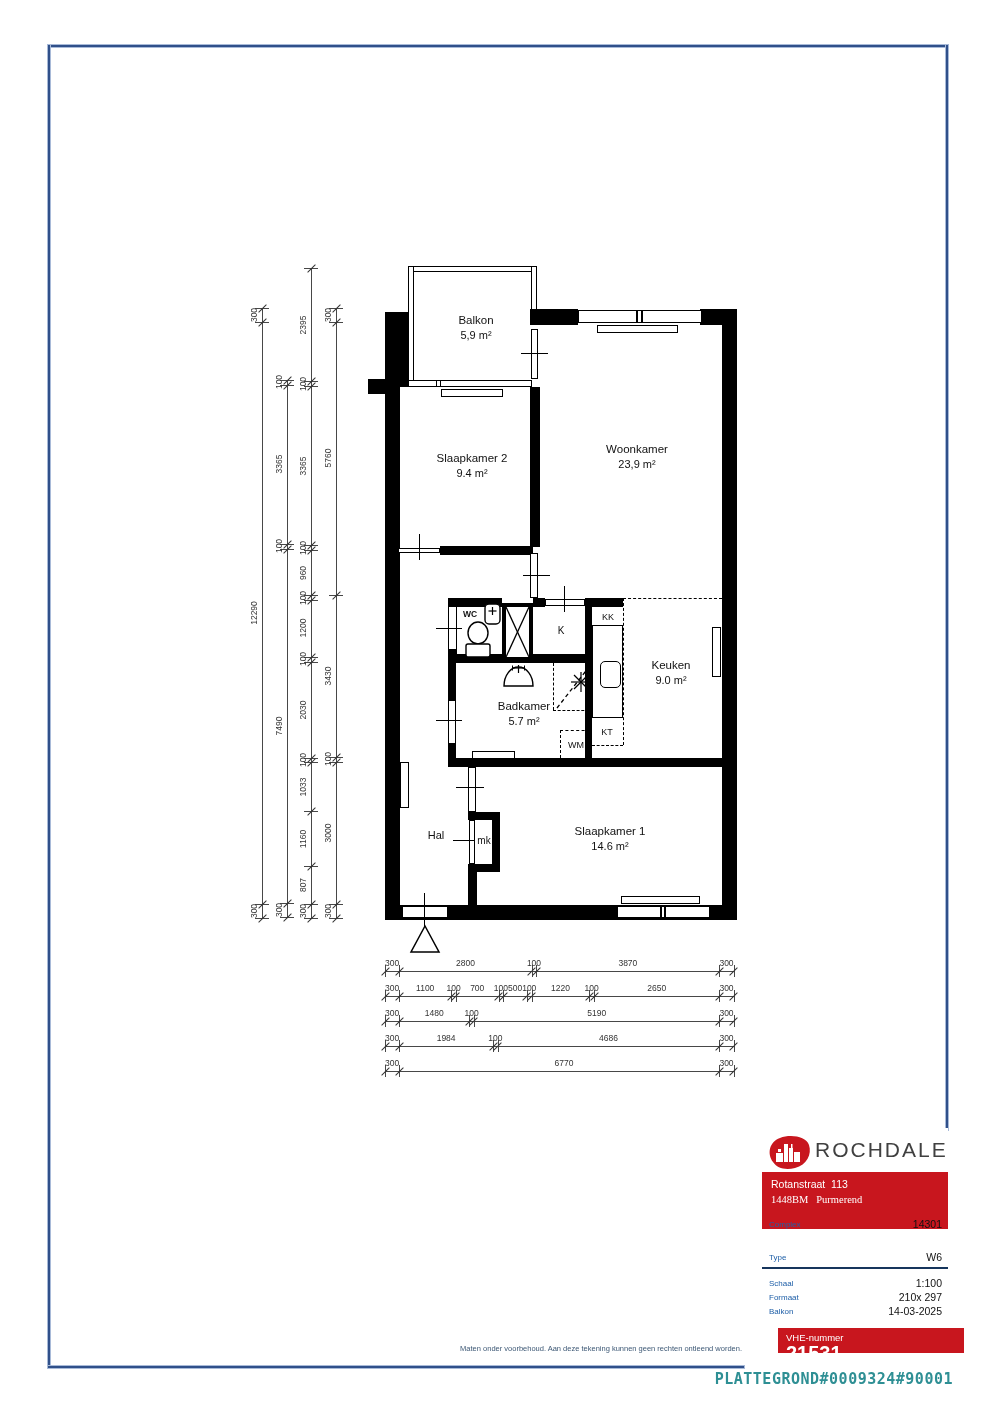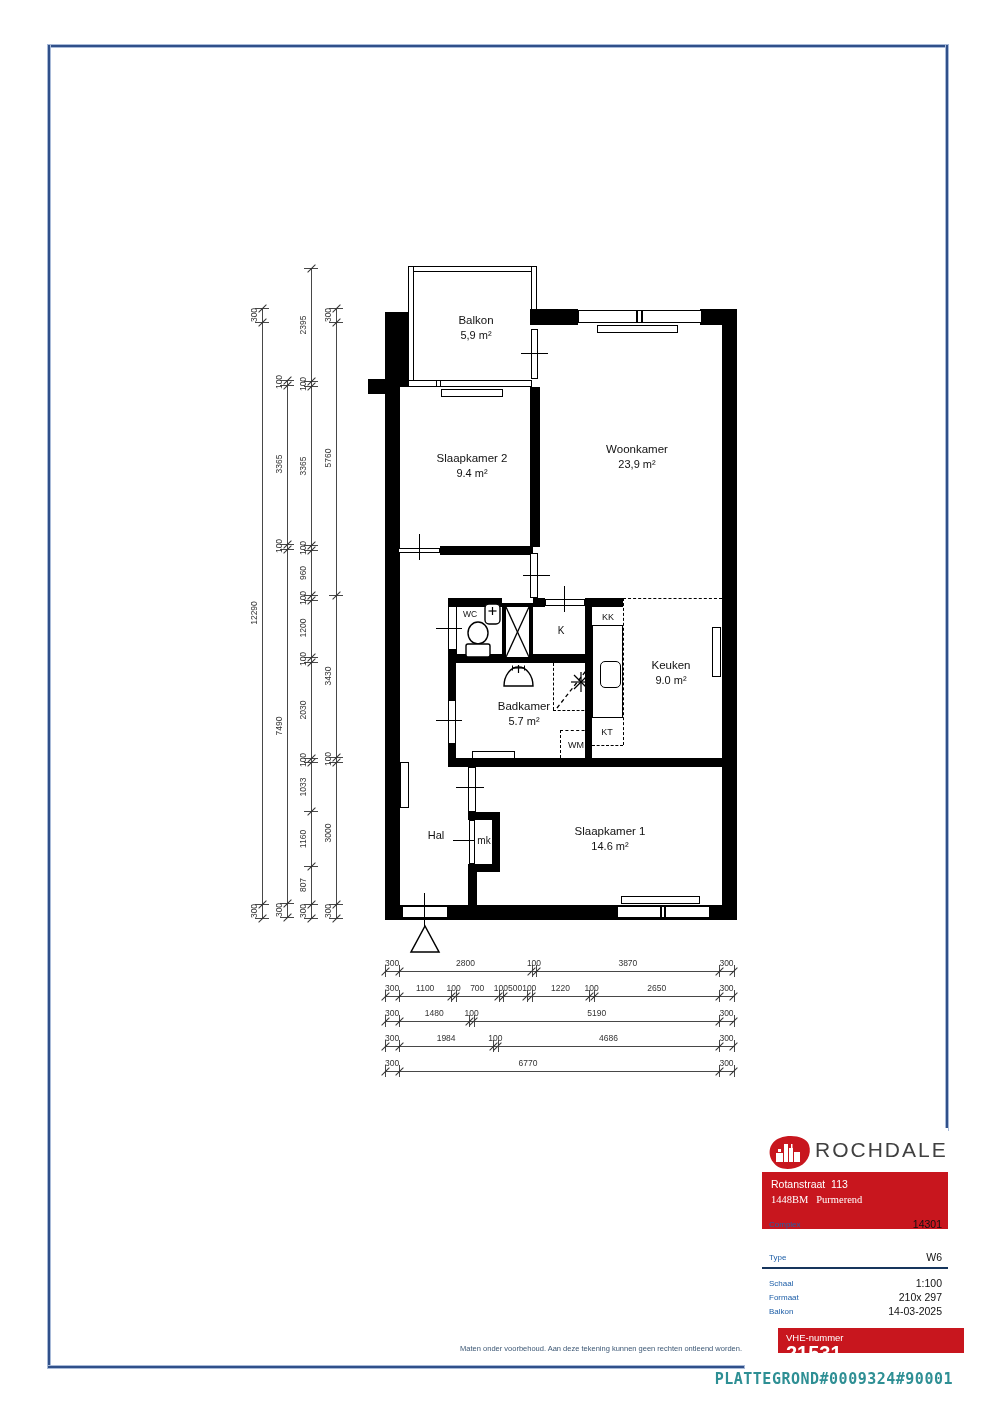--- a/index.html
+++ b/index.html
@@ -15,21 +15,21 @@
   .hl{position:absolute;background:#000;height:1px;}
   .vl{position:absolute;background:#000;width:1px;}
   .mull{position:absolute;background:#000;}
   .dash-h{position:absolute;border-top:1.5px dashed #000;height:0;}
   .dash-v{position:absolute;border-left:1.5px dashed #000;width:0;}
   .rad{position:absolute;background:#fff;border:1px solid #000;box-sizing:border-box;}
   .room-label{position:absolute;transform:translateX(-50%);text-align:center;color:#111;
       font-size:11.5px;line-height:1.3;white-space:nowrap;}
   .room-label .area{font-size:11px;}
   .small-label{position:absolute;transform:translate(-50%,-50%);color:#111;font-size:10px;white-space:pre;}
-  .tiny{font-size:8.5px;font-weight:normal;}
+  .tiny{font-size:8.5px;font-weight:bold;}
   .dim-layer{position:absolute;left:0;top:0;width:1000px;height:1415px;pointer-events:none;}
   .dim-line{position:absolute;background:#474747;}
   .dim-tick{position:absolute;background:#474747;}
   .dim-slash{position:absolute;background:#333;width:11px;height:1px;transform:rotate(-45deg);}
   .dim-label{position:absolute;color:#333;font-size:8.5px;white-space:nowrap;}
   .dim-label.v{transform:translate(-50%,-50%) rotate(-90deg);}
   .dim-label.h{transform:translateX(-50%);}
   
   #titleblock{position:absolute;left:762px;top:1128px;width:186px;height:240px;background:#fff;}
   #brand{position:absolute;left:53px;top:10px;font-size:21px;letter-spacing:2px;color:#404040;}
@@ -422,21 +422,21 @@
       <div class="dim-line" style="left: 385px; top: 1071px; width: 348.601px; height: 1px;"></div>
       <div class="dim-tick" style="left: 385px; top: 1065px; width: 1px; height: 12px;"></div>
       <div class="dim-slash" style="left: 379.5px; top: 1071px;"></div>
       <div class="dim-tick" style="left: 399.19px; top: 1065px; width: 1px; height: 12px;"></div>
       <div class="dim-slash" style="left: 393.69px; top: 1071px;"></div>
       <div class="dim-tick" style="left: 719.411px; top: 1065px; width: 1px; height: 12px;"></div>
       <div class="dim-slash" style="left: 713.911px; top: 1071px;"></div>
       <div class="dim-tick" style="left: 733.601px; top: 1065px; width: 1px; height: 12px;"></div>
       <div class="dim-slash" style="left: 728.101px; top: 1071px;"></div>
       <div class="dim-label h" style="left: 392.095px; top: 1058px;">300</div>
-      <div class="dim-label h" style="left: 528px; top: 1058px;">6770</div>
+      <div class="dim-label h" style="left: 564px; top: 1058px;">6770</div>
       <div class="dim-label h" style="left: 726.506px; top: 1058px;">300</div>
     </div>
 
   <div id="titleblock">
     <svg class="abs" style="left:4px;top:6px;" width="46" height="38" viewBox="0 0 46 38">
       <path d="M7,28 C1,20 3,8 14,4 C24,0 40,2 43,11 C46,20 41,31 29,34 C19,36.5 11,34 7,28 Z" fill="#c8161e"></path>
       <g fill="#fff">
         <rect x="10" y="19" width="7" height="9"></rect>
         <rect x="18" y="10" width="4" height="18"></rect>
         <rect x="23" y="14" width="4" height="14"></rect>

